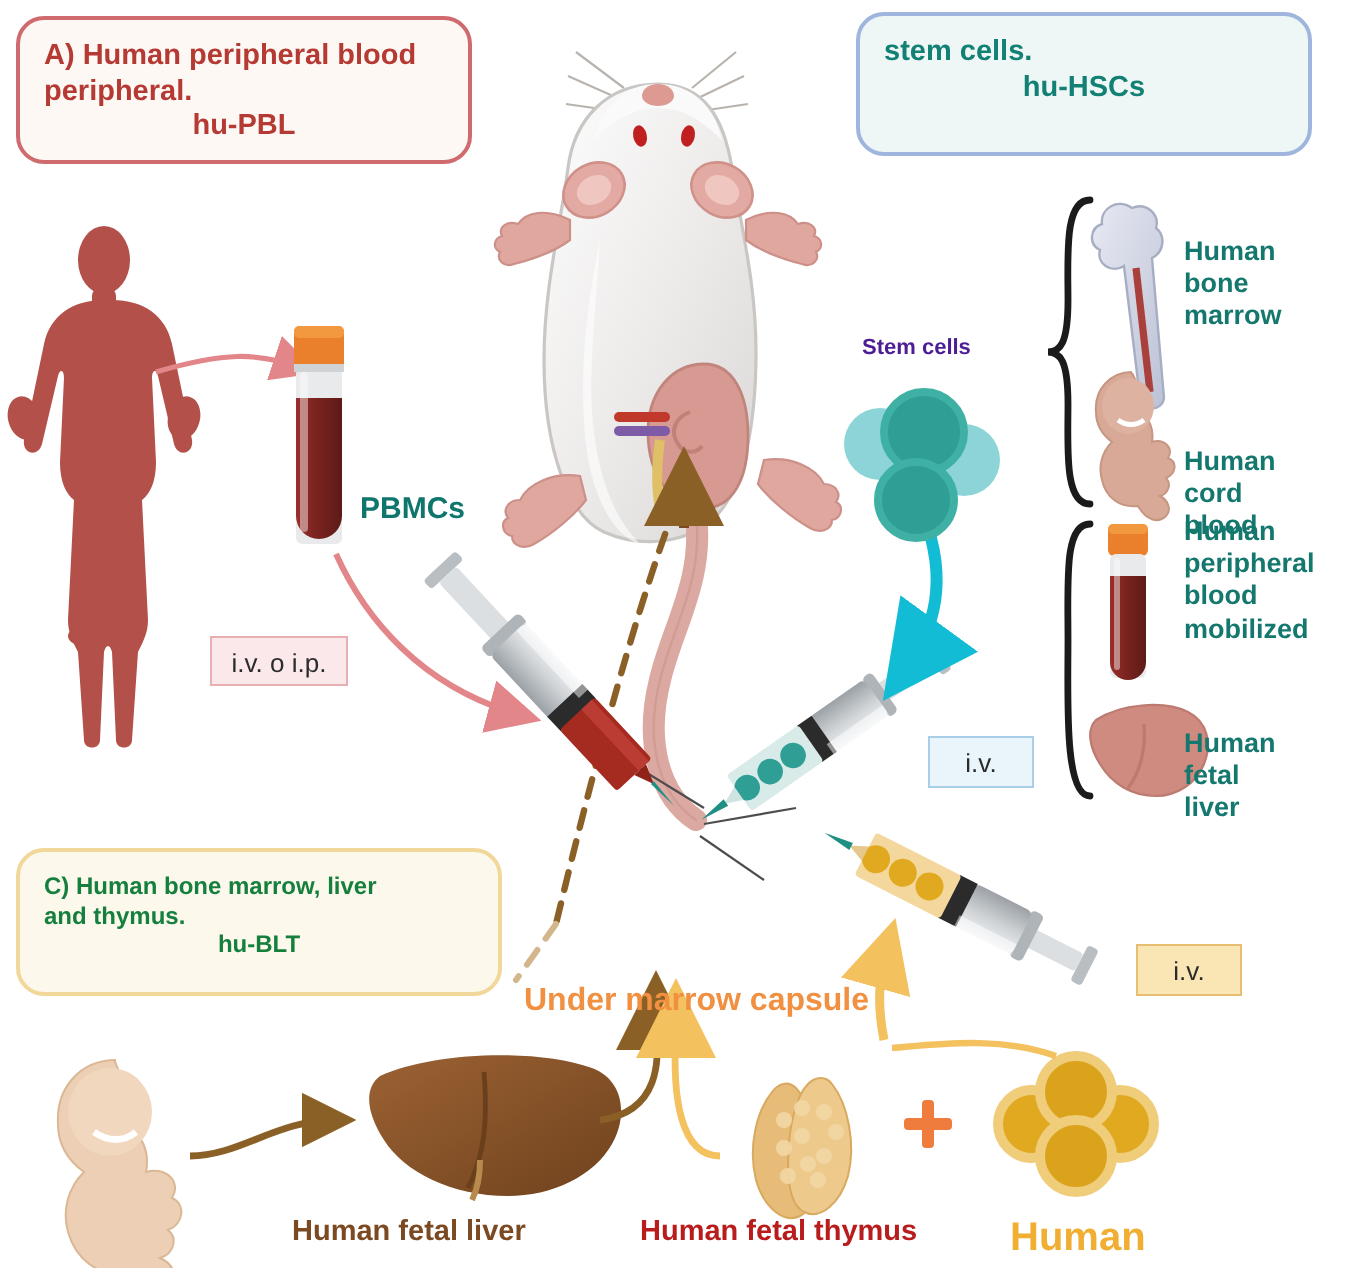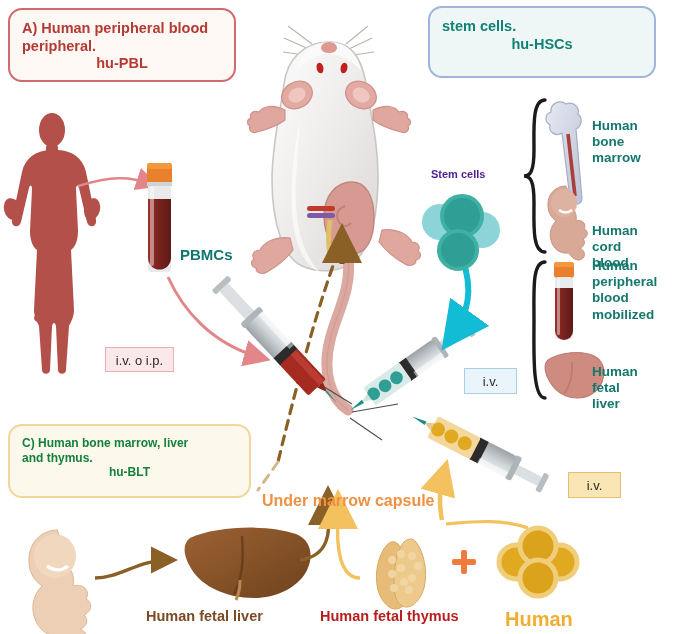--- a/index.html
+++ b/index.html
@@ -42,21 +42,21 @@
     padding:10px 12px 0 12px;
   }
 
   
   .tag{
     position:absolute;box-sizing:border-box;
     text-align:center;font-size:13px;color:#2b2b2b;
     line-height:1.0;
   }
   #tag-ivip{left:105px;top:318px;width:69px;height:25px;
-    border:1.5px solid #e9aeb2;background:#fbe8ea;padding-top:6px;margin-top:29px;}
+    border:1.5px solid #e9aeb2;background:#fbe8ea;padding-top:6px;}
   #tag-iv1{left:464px;top:368px;width:53px;height:26px;
     border:1.5px solid #a9cfe8;background:#eaf4fb;padding-top:6px;}
   #tag-iv2{left:568px;top:472px;width:53px;height:26px;
     border:1.5px solid #e8bf72;background:#fae5b4;padding-top:6px;}
 
   
   .lbl{position:absolute;font-weight:bold;line-height:1.18;}
   #lbl-pbmcs{left:180px;top:222px;color:#0f766e;font-size:15px;margin-top:24px;}
   #lbl-stem{left:431px;top:168px;color:#4c1d95;font-size:11px;}
   #lbl-renal{left:262px;top:492px;color:#f09040;font-size:16px;}

